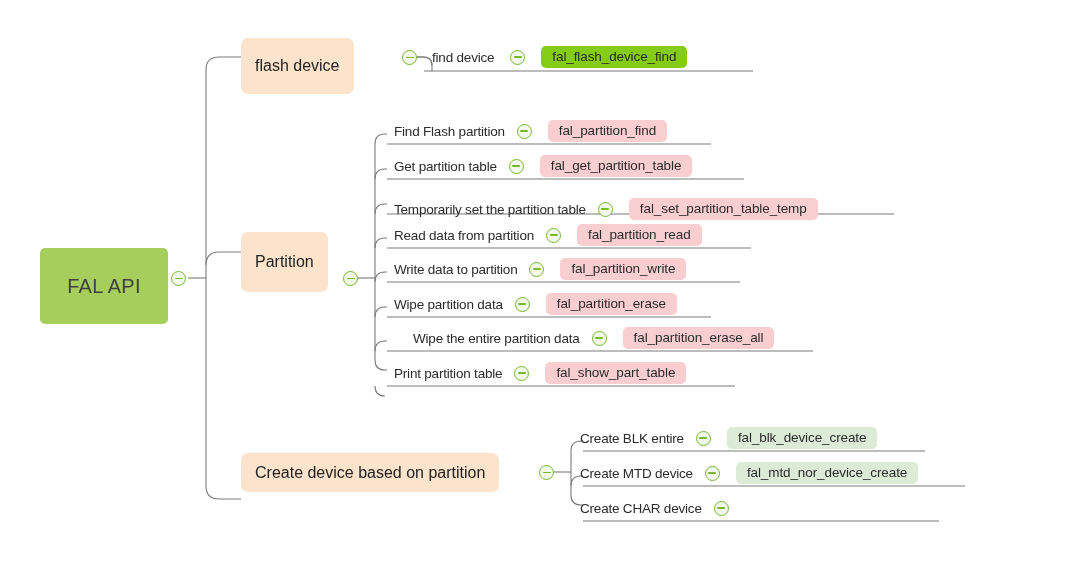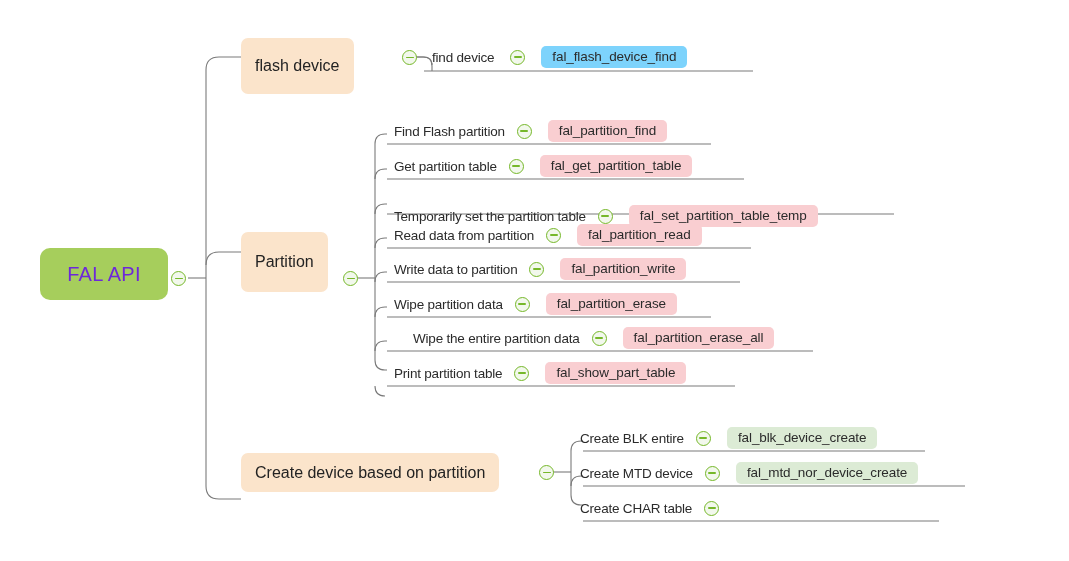--- a/index.html
+++ b/index.html
@@ -11,25 +11,25 @@
     position:relative;
   }
   #canvas{position:absolute;left:0;top:0;width:1069px;height:561px;}
 
   svg.wires{position:absolute;left:0;top:0;width:1069px;height:561px;pointer-events:none;}
 
   
   .root-node{
     position:absolute;
     left:40px;top:248px;
-    width:128px;height:52px;
+    width:128px;height:76px;
     background:#a6ce5c;
-    border-radius:10px;
+    border-radius:5px;
     display:flex;align-items:center;justify-content:center;
-    color:#6d28d9;
+    color:#404040;
     font-size:20px;
     letter-spacing:.3px;
   }
 
   
   .l1-node{
     position:absolute;
     background:#fbe4cb;
     border-radius:7px;
     display:flex;align-items:center;justify-content:center;
@@ -53,21 +53,21 @@
     letter-spacing:-0.2px;
   }
   .badge{
     border-radius:5px;
     font-size:13.5px;
     color:#2b2b2b;
     padding:4px 11px 5px 11px;
     letter-spacing:-0.1px;
     line-height:1;
   }
-  .badge.orange{background:#7dd3fc;}
+  .badge.orange{background:#84cc16;}
   .badge.pink{background:#f9ced1;}
   .badge.green{background:#dcebd5;}
 
   
   .toggle{
     width:15px;height:15px;
     border:1.4px solid #76b82a;
     border-radius:50%;
     background:#f2f8ec;
     position:relative;
@@ -183,21 +183,21 @@
   </div>
 
   <div class="l2-row" style="left:394px;top:153px;">
     <span class="l2-label">Get partition table</span>
     <span class="gapS"></span>
     <span class="toggle"></span>
     <span class="gapM"></span>
     <span class="badge pink">fal_get_partition_table</span>
   </div>
 
-  <div class="l2-row" style="left:394px;top:203px;">
+  <div class="l2-row" style="left:394px;top:196px;">
     <span class="l2-label">Temporarily set the partition table</span>
     <span class="gapS"></span>
     <span class="toggle"></span>
     <span class="gapM"></span>
     <span class="badge pink">fal_set_partition_table_temp</span>
   </div>
 
   <div class="l2-row" style="left:394px;top:222px;">
     <span class="l2-label">Read data from partition</span>
     <span class="gapS"></span>
@@ -253,19 +253,19 @@
 
   <div class="l2-row" style="left:580px;top:460px;">
     <span class="l2-label">Create MTD device</span>
     <span class="gapS"></span>
     <span class="toggle"></span>
     <span class="gapM"></span>
     <span class="badge green">fal_mtd_nor_device_create</span>
   </div>
 
   <div class="l2-row" style="left:580px;top:495px;">
-    <span class="l2-label">Create CHAR table</span>
+    <span class="l2-label">Create CHAR device</span>
     <span class="gapS"></span>
     <span class="toggle"></span>
     <span class="gapM"></span>
   </div>
 
 </div>
 
 </body></html>

